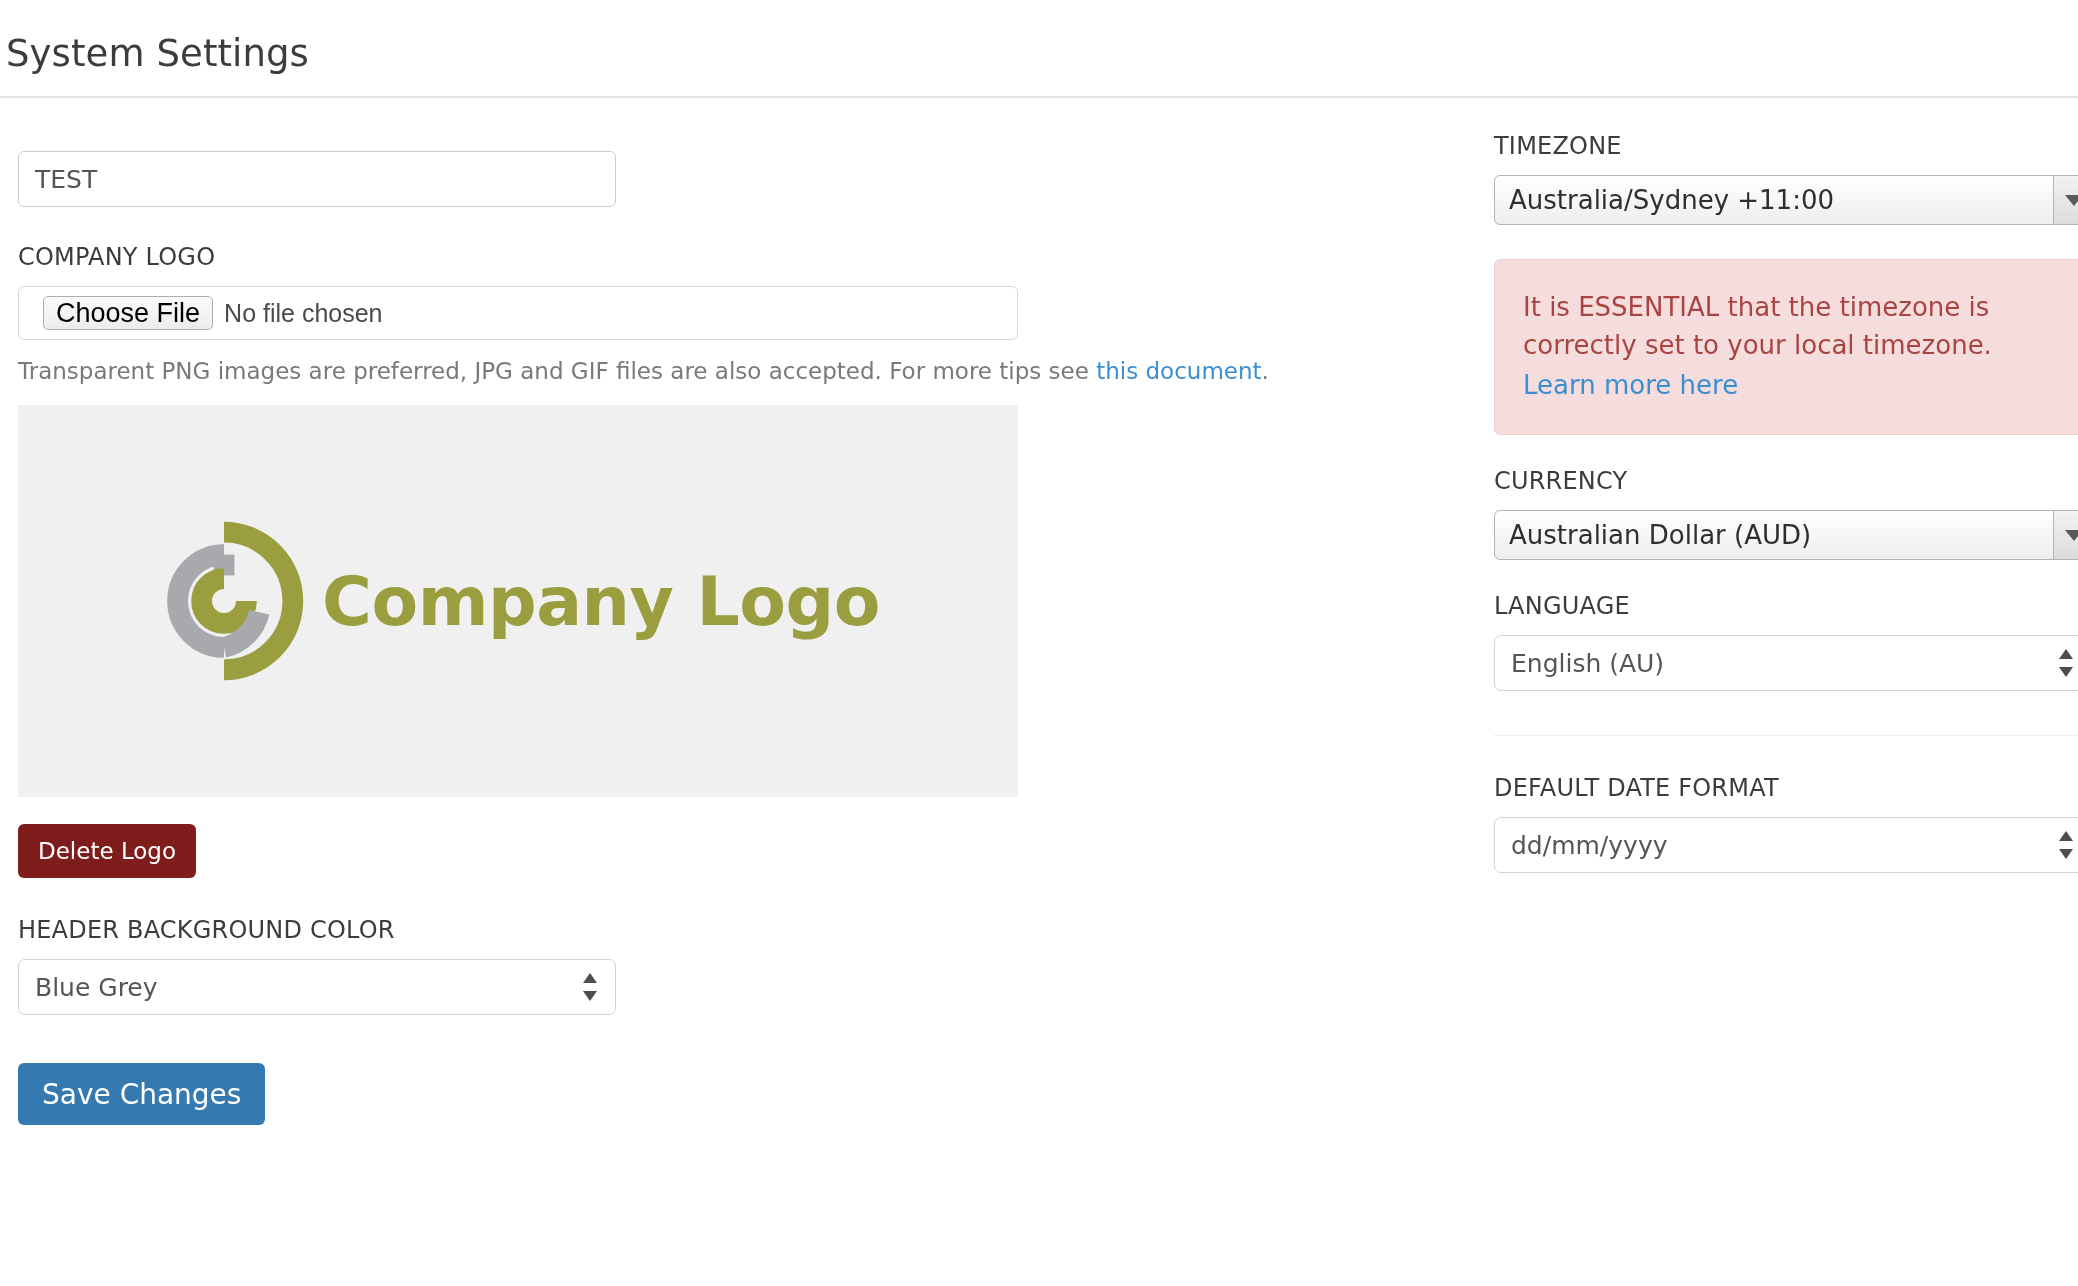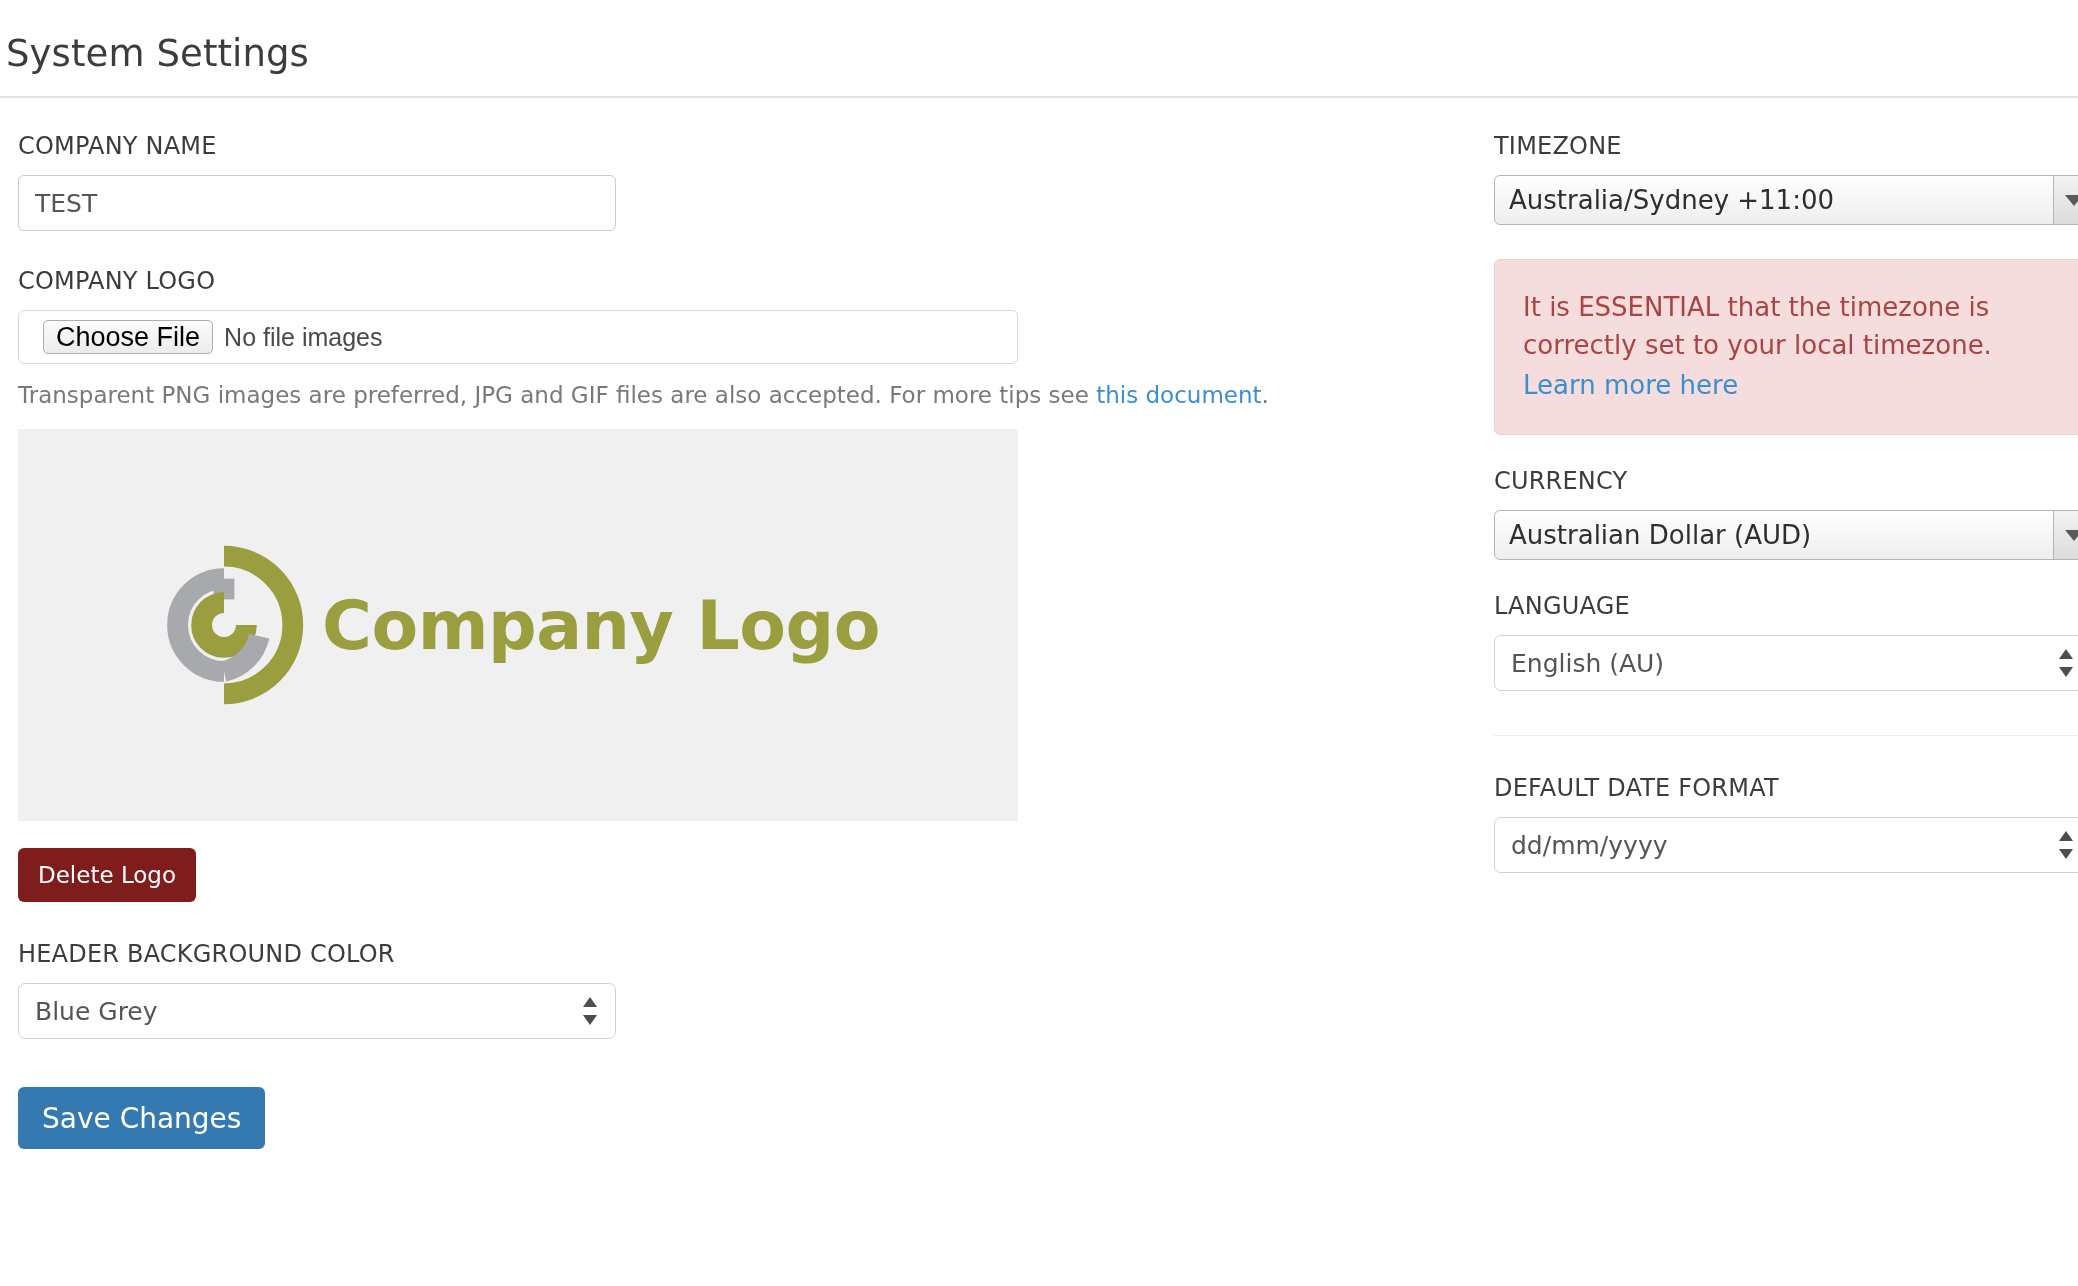--- a/index.html
+++ b/index.html
@@ -309,33 +309,32 @@
 <body>
 
 <div class="page-header">
   <div class="page-title">System Settings</div>
 </div>
 
 <div class="col-left">
 
   
   <div>
-    <div class="field-label">COMPANY NAME</div>
     <input class="text-input" type="text" value="TEST" style="">
   </div>
 
   <div class="gap-38"></div>
 
   
   <div>
     <div class="field-label">COMPANY LOGO</div>
 
     <div class="file-input-wrap">
       <span class="choose-file-btn">Choose File</span>
-      <span class="file-name">No file images</span>
+      <span class="file-name">No file chosen</span>
     </div>
 
     <div class="help-text">
       <span>Transparent PNG images are preferred, JPG and GIF files are also accepted. For more tips see </span><a class="help-link" href="#">this document</a><span>.</span>
     </div>
 
     
     <div class="logo-preview">
       <div class="logo-art">
         <svg width="160" height="160" viewBox="0 0 100 100">

